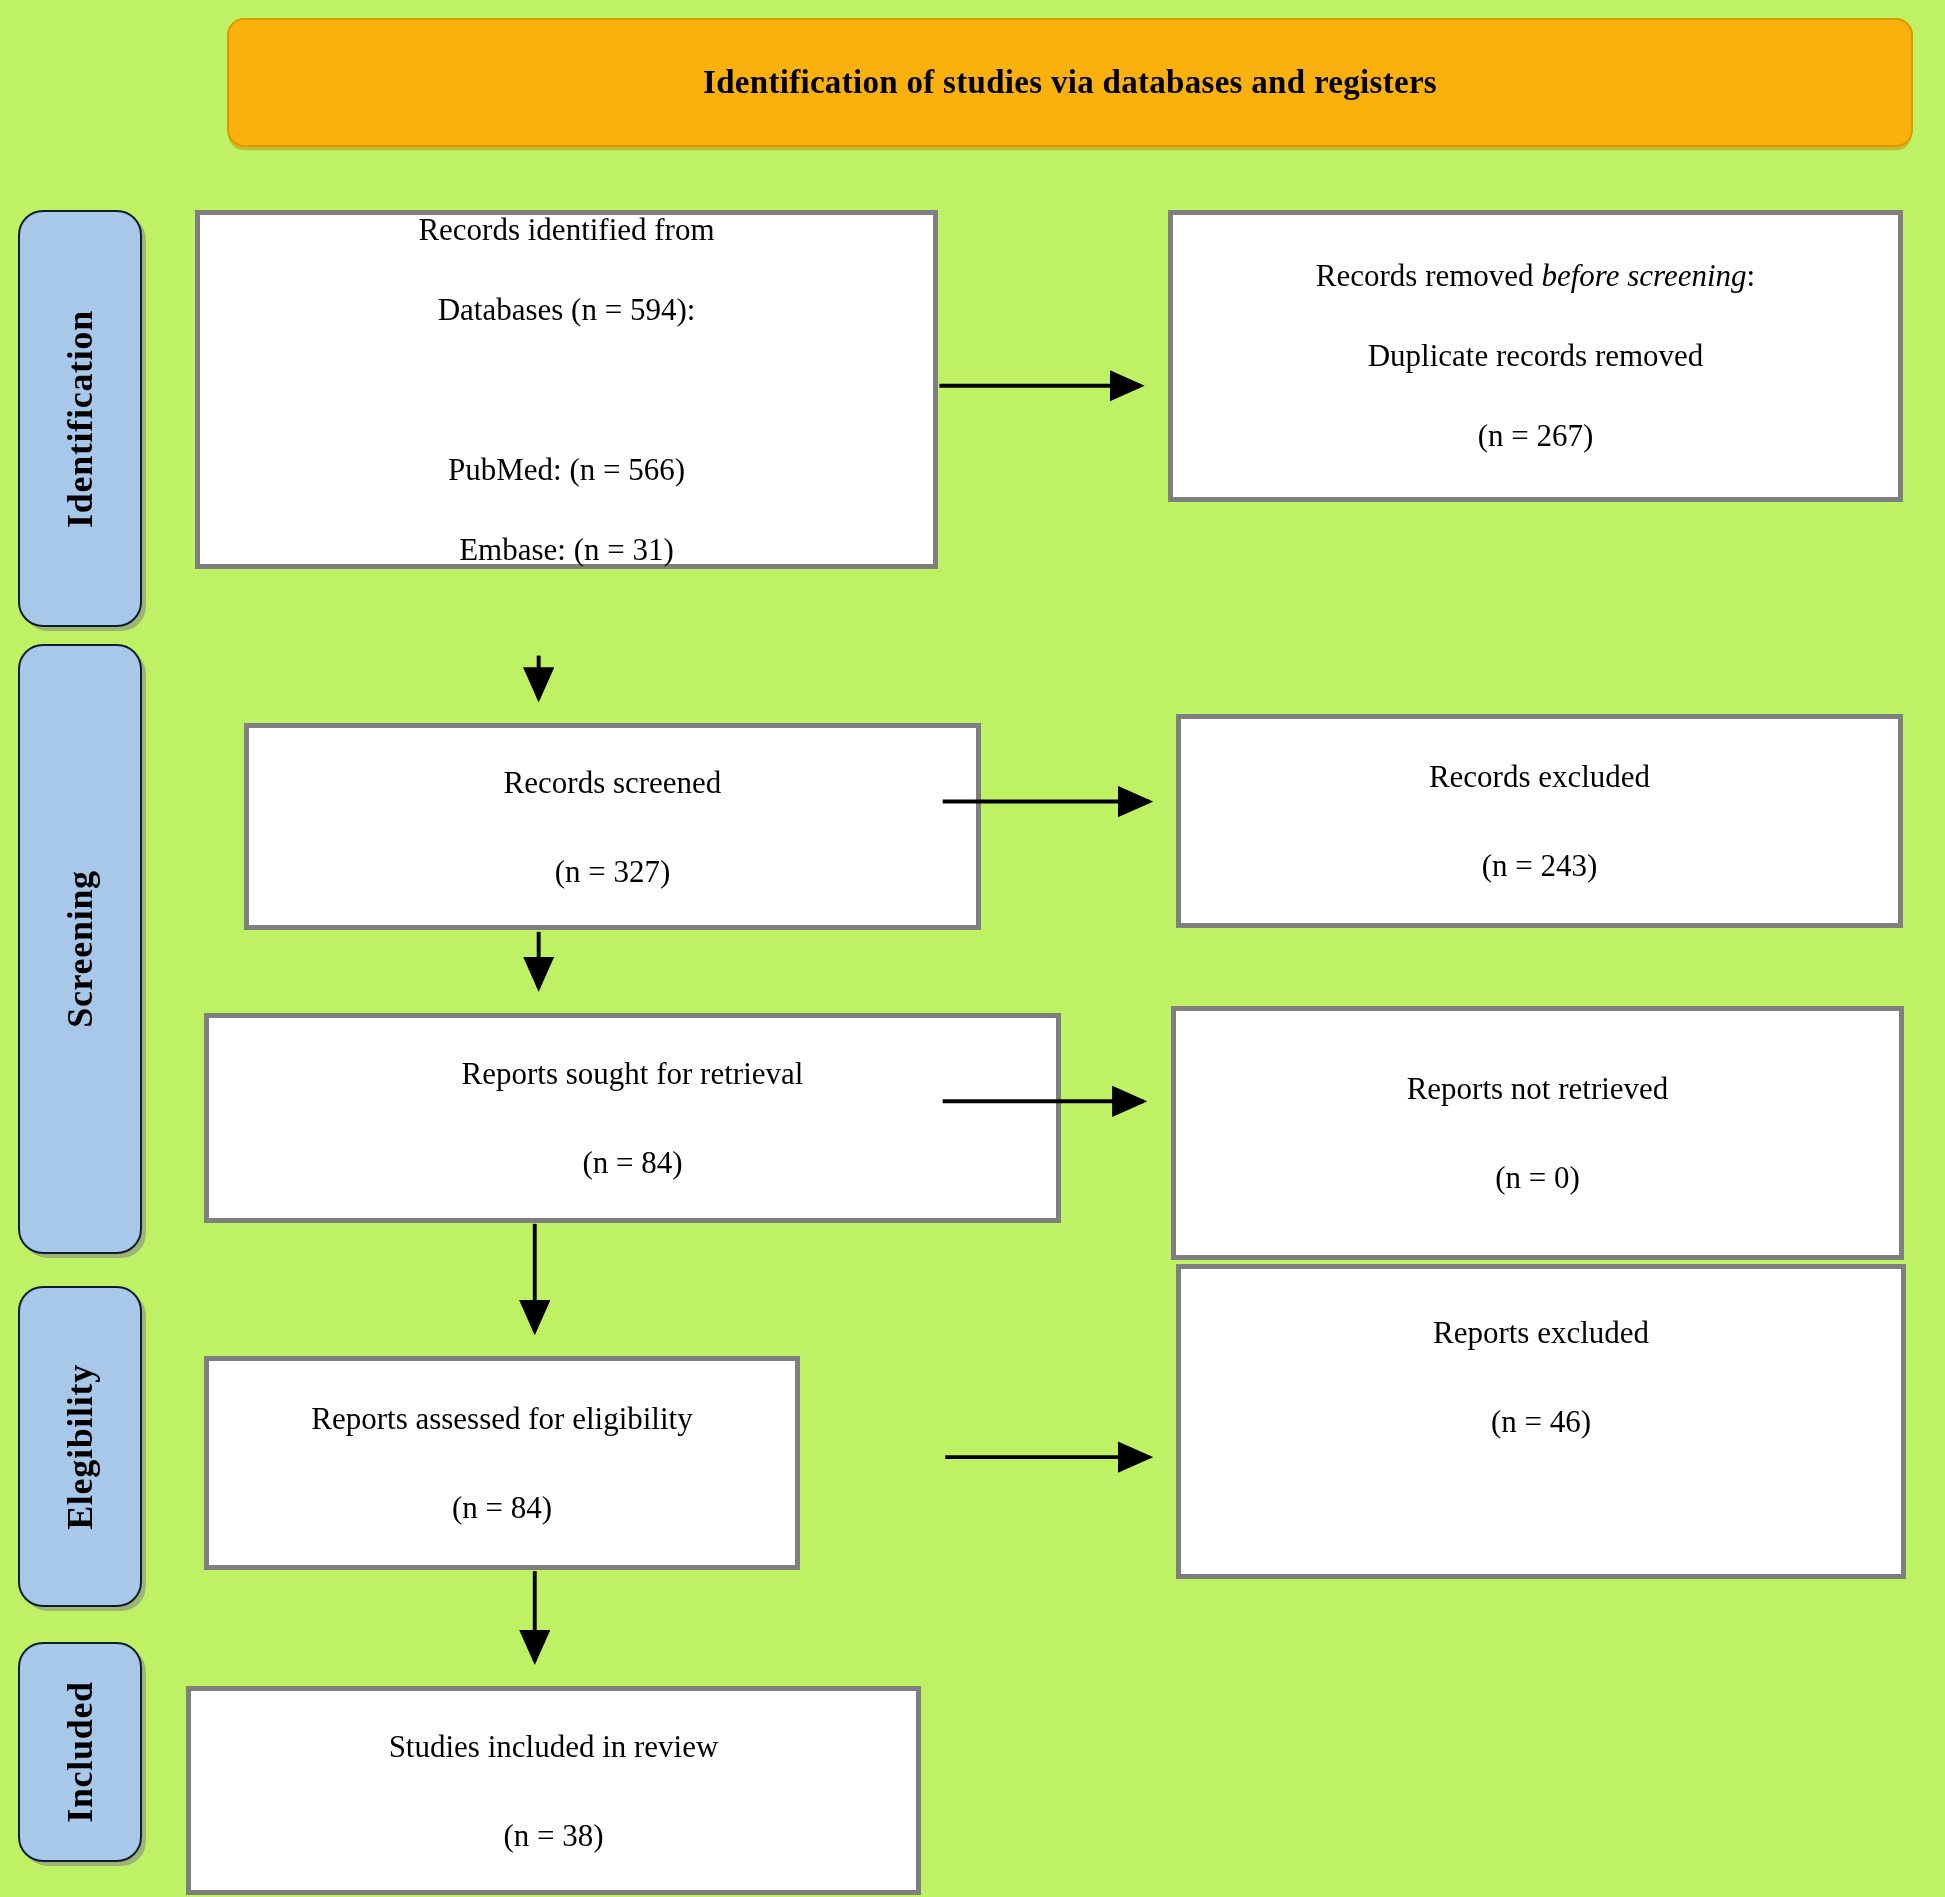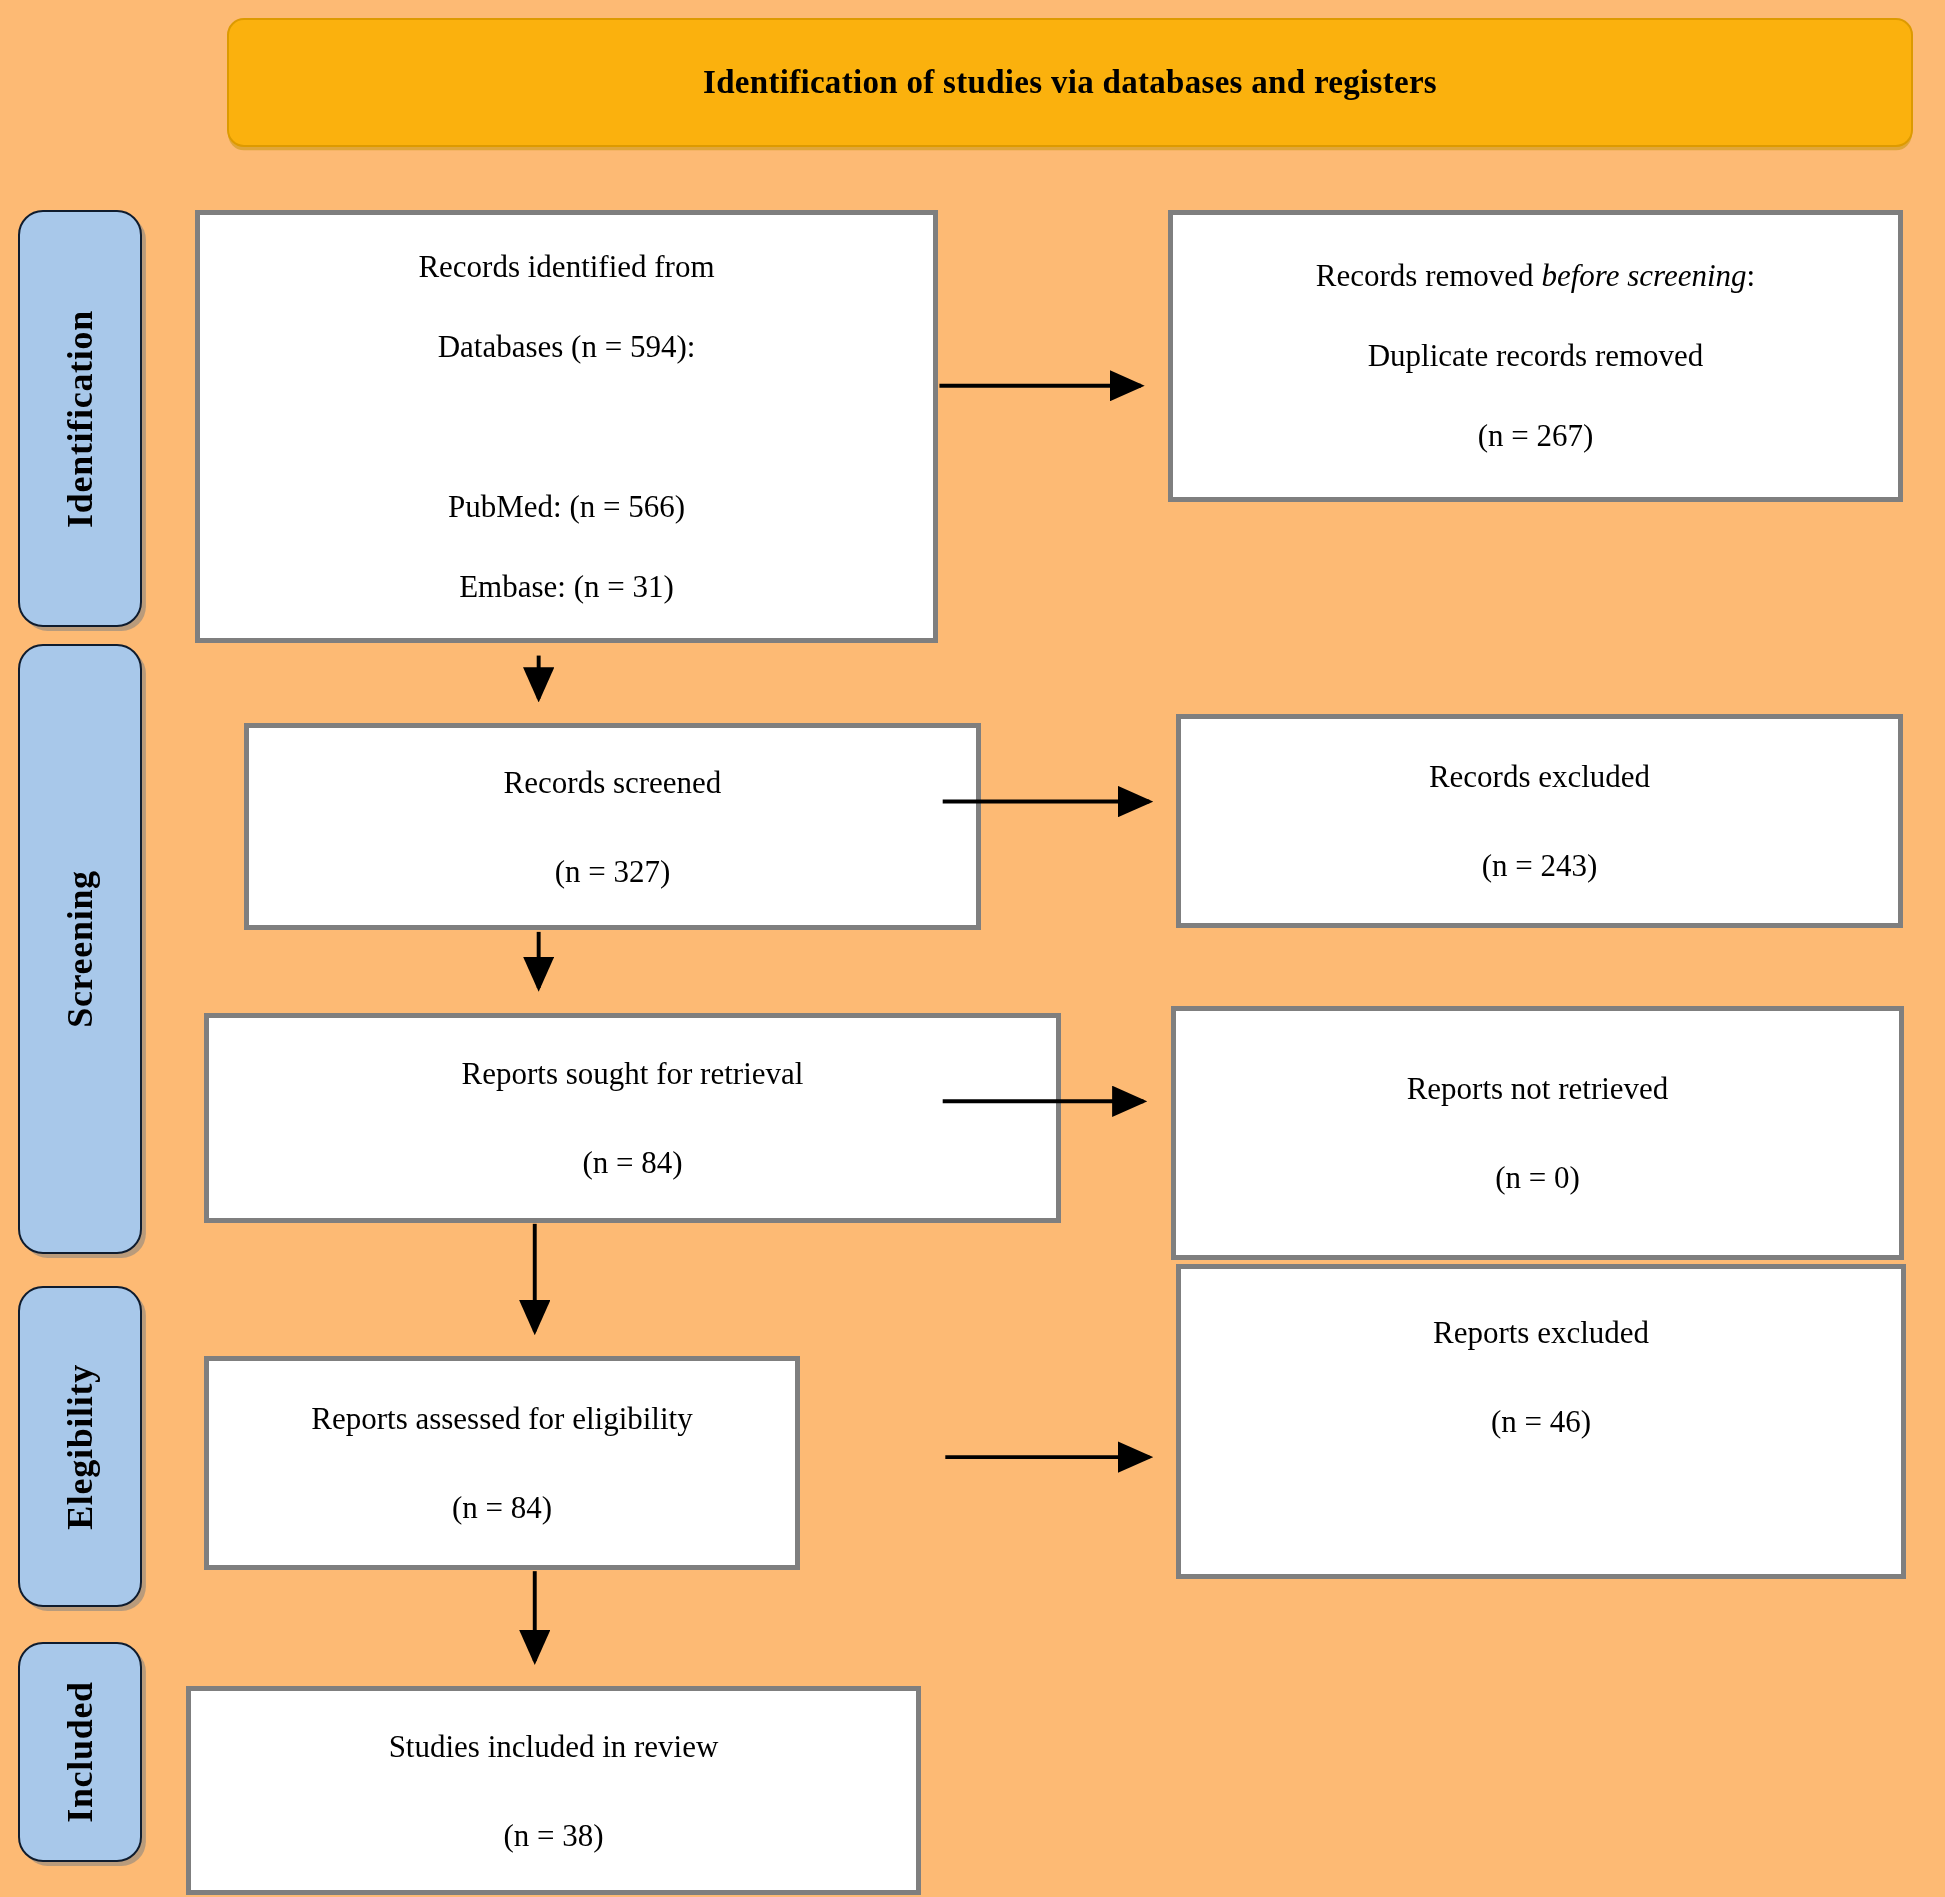--- a/index.html
+++ b/index.html
@@ -10,21 +10,21 @@
     --box-border: #7F7F7F;
     --arrow: #000000;
     --text: #000000;
   }
   * { margin: 0; padding: 0; box-sizing: border-box; }
   body { background: #ffffff; }
   .canvas {
     position: relative;
     width: 1946px;
     height: 1897px;
-    background: #fdba74;
+    background: #bef264;
     font-family: "Liberation Serif", "DejaVu Serif", serif;
     color: var(--text);
     overflow: hidden;
   }
   .banner {
     position: absolute;
     left: 227px; top: 18px; width: 1686px; height: 129px;
     background: var(--banner-bg);
     border: 2.6px solid var(--banner-border);
     border-radius: 17px;
@@ -63,21 +63,21 @@
     border: 5.2px solid var(--box-border);
     display: flex; flex-direction: column;
     align-items: center; justify-content: center;
     text-align: center;
     font-size: 31px;
   }
   .line { display: block; line-height: 80px; min-height: 80px; white-space: nowrap; }
   .line--tall { line-height: 89px; min-height: 89px; }
   .italic { font-style: italic; }
   
-  #box-records-identified { left: 195px;  top: 210px;  width: 743px; height: 433px; }
+  #box-records-identified { left: 195px;  top: 210px;  width: 743px; height: 359px; }
   #box-records-screened   { left: 204px;  top: 723px; width: 737px; height: 207px; margin-left: 40px; }
   #box-reports-sought     { left: 204px;  top: 1013px; width: 857px; height: 210px; }
   #box-reports-assessed   { left: 204px;  top: 1356px; width: 596px; height: 214px; }
   #box-studies-included   { left: 186px;  top: 1686px; width: 735px; height: 209px; }
   
   #box-records-removed       { left: 1168px; top: 210px;  width: 735px; height: 292px; }
   #box-records-excluded      { left: 1176px; top: 714px; width: 727px; height: 214px; }
   #box-reports-not-retrieved { left: 1171px; top: 1006px; width: 733px; height: 254px; }
   #box-reports-excluded      { left: 1176px; top: 1264px; width: 730px; height: 315px;
                                justify-content: flex-start; padding-top: 19px; }

